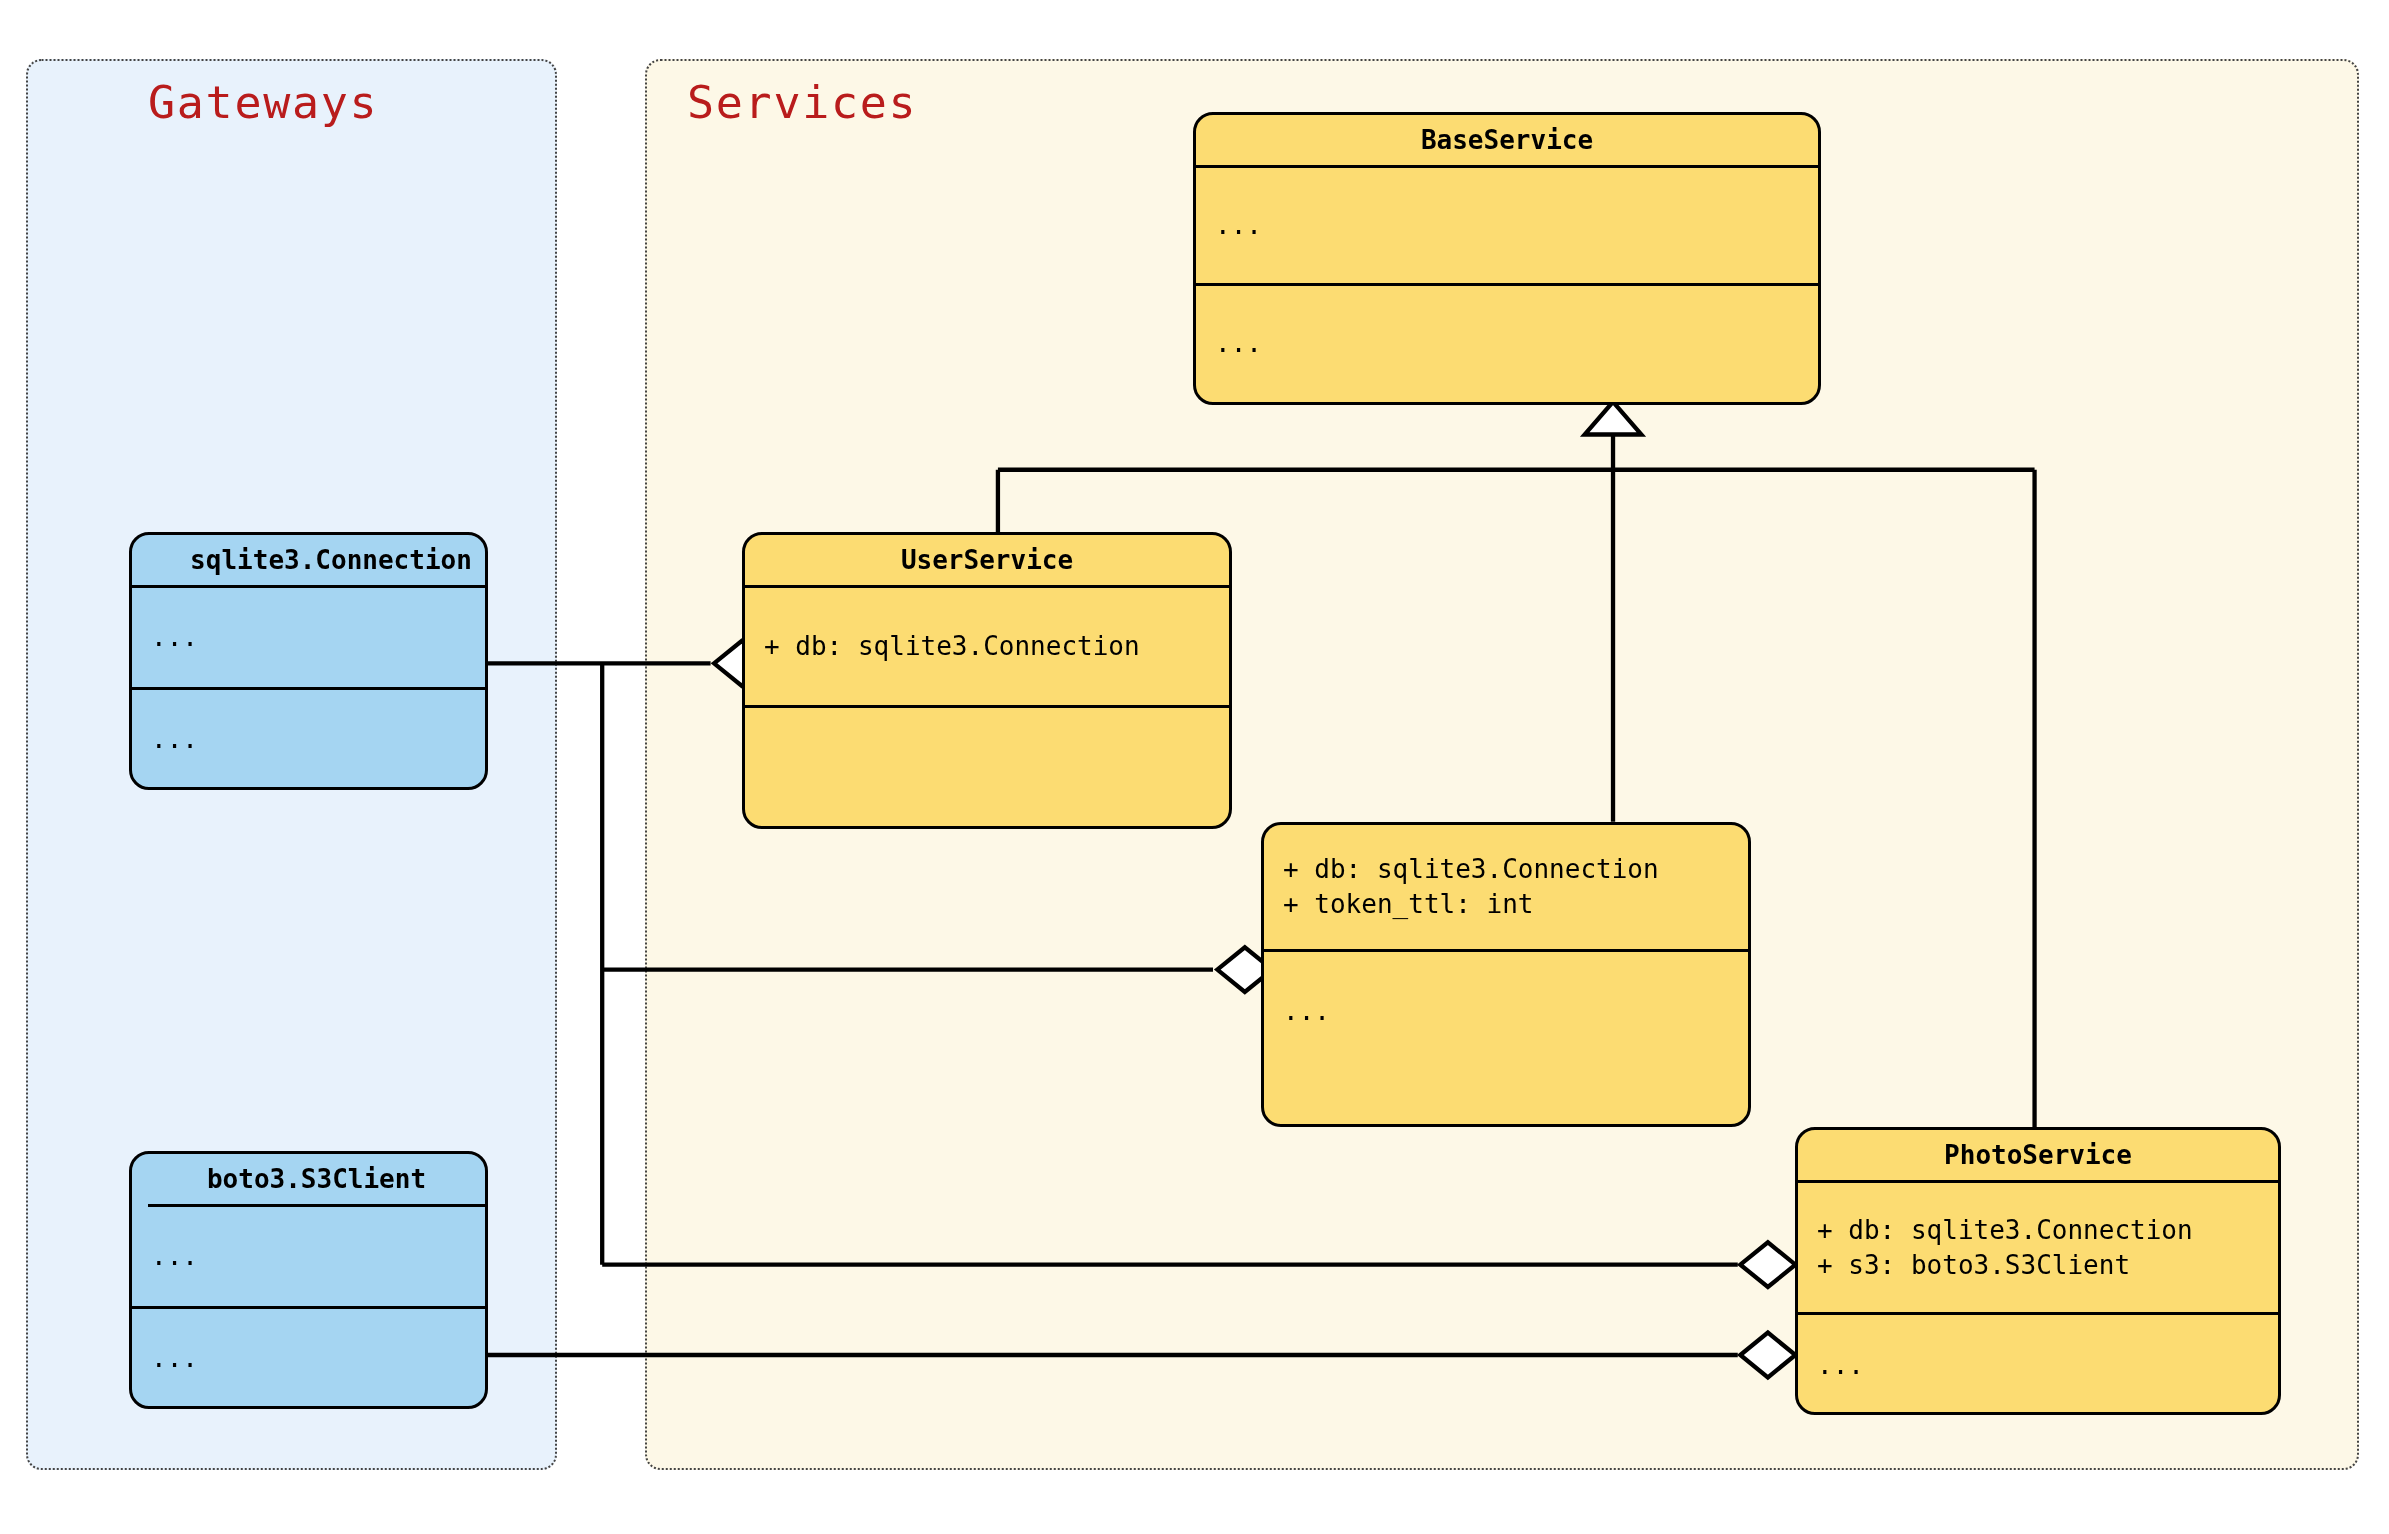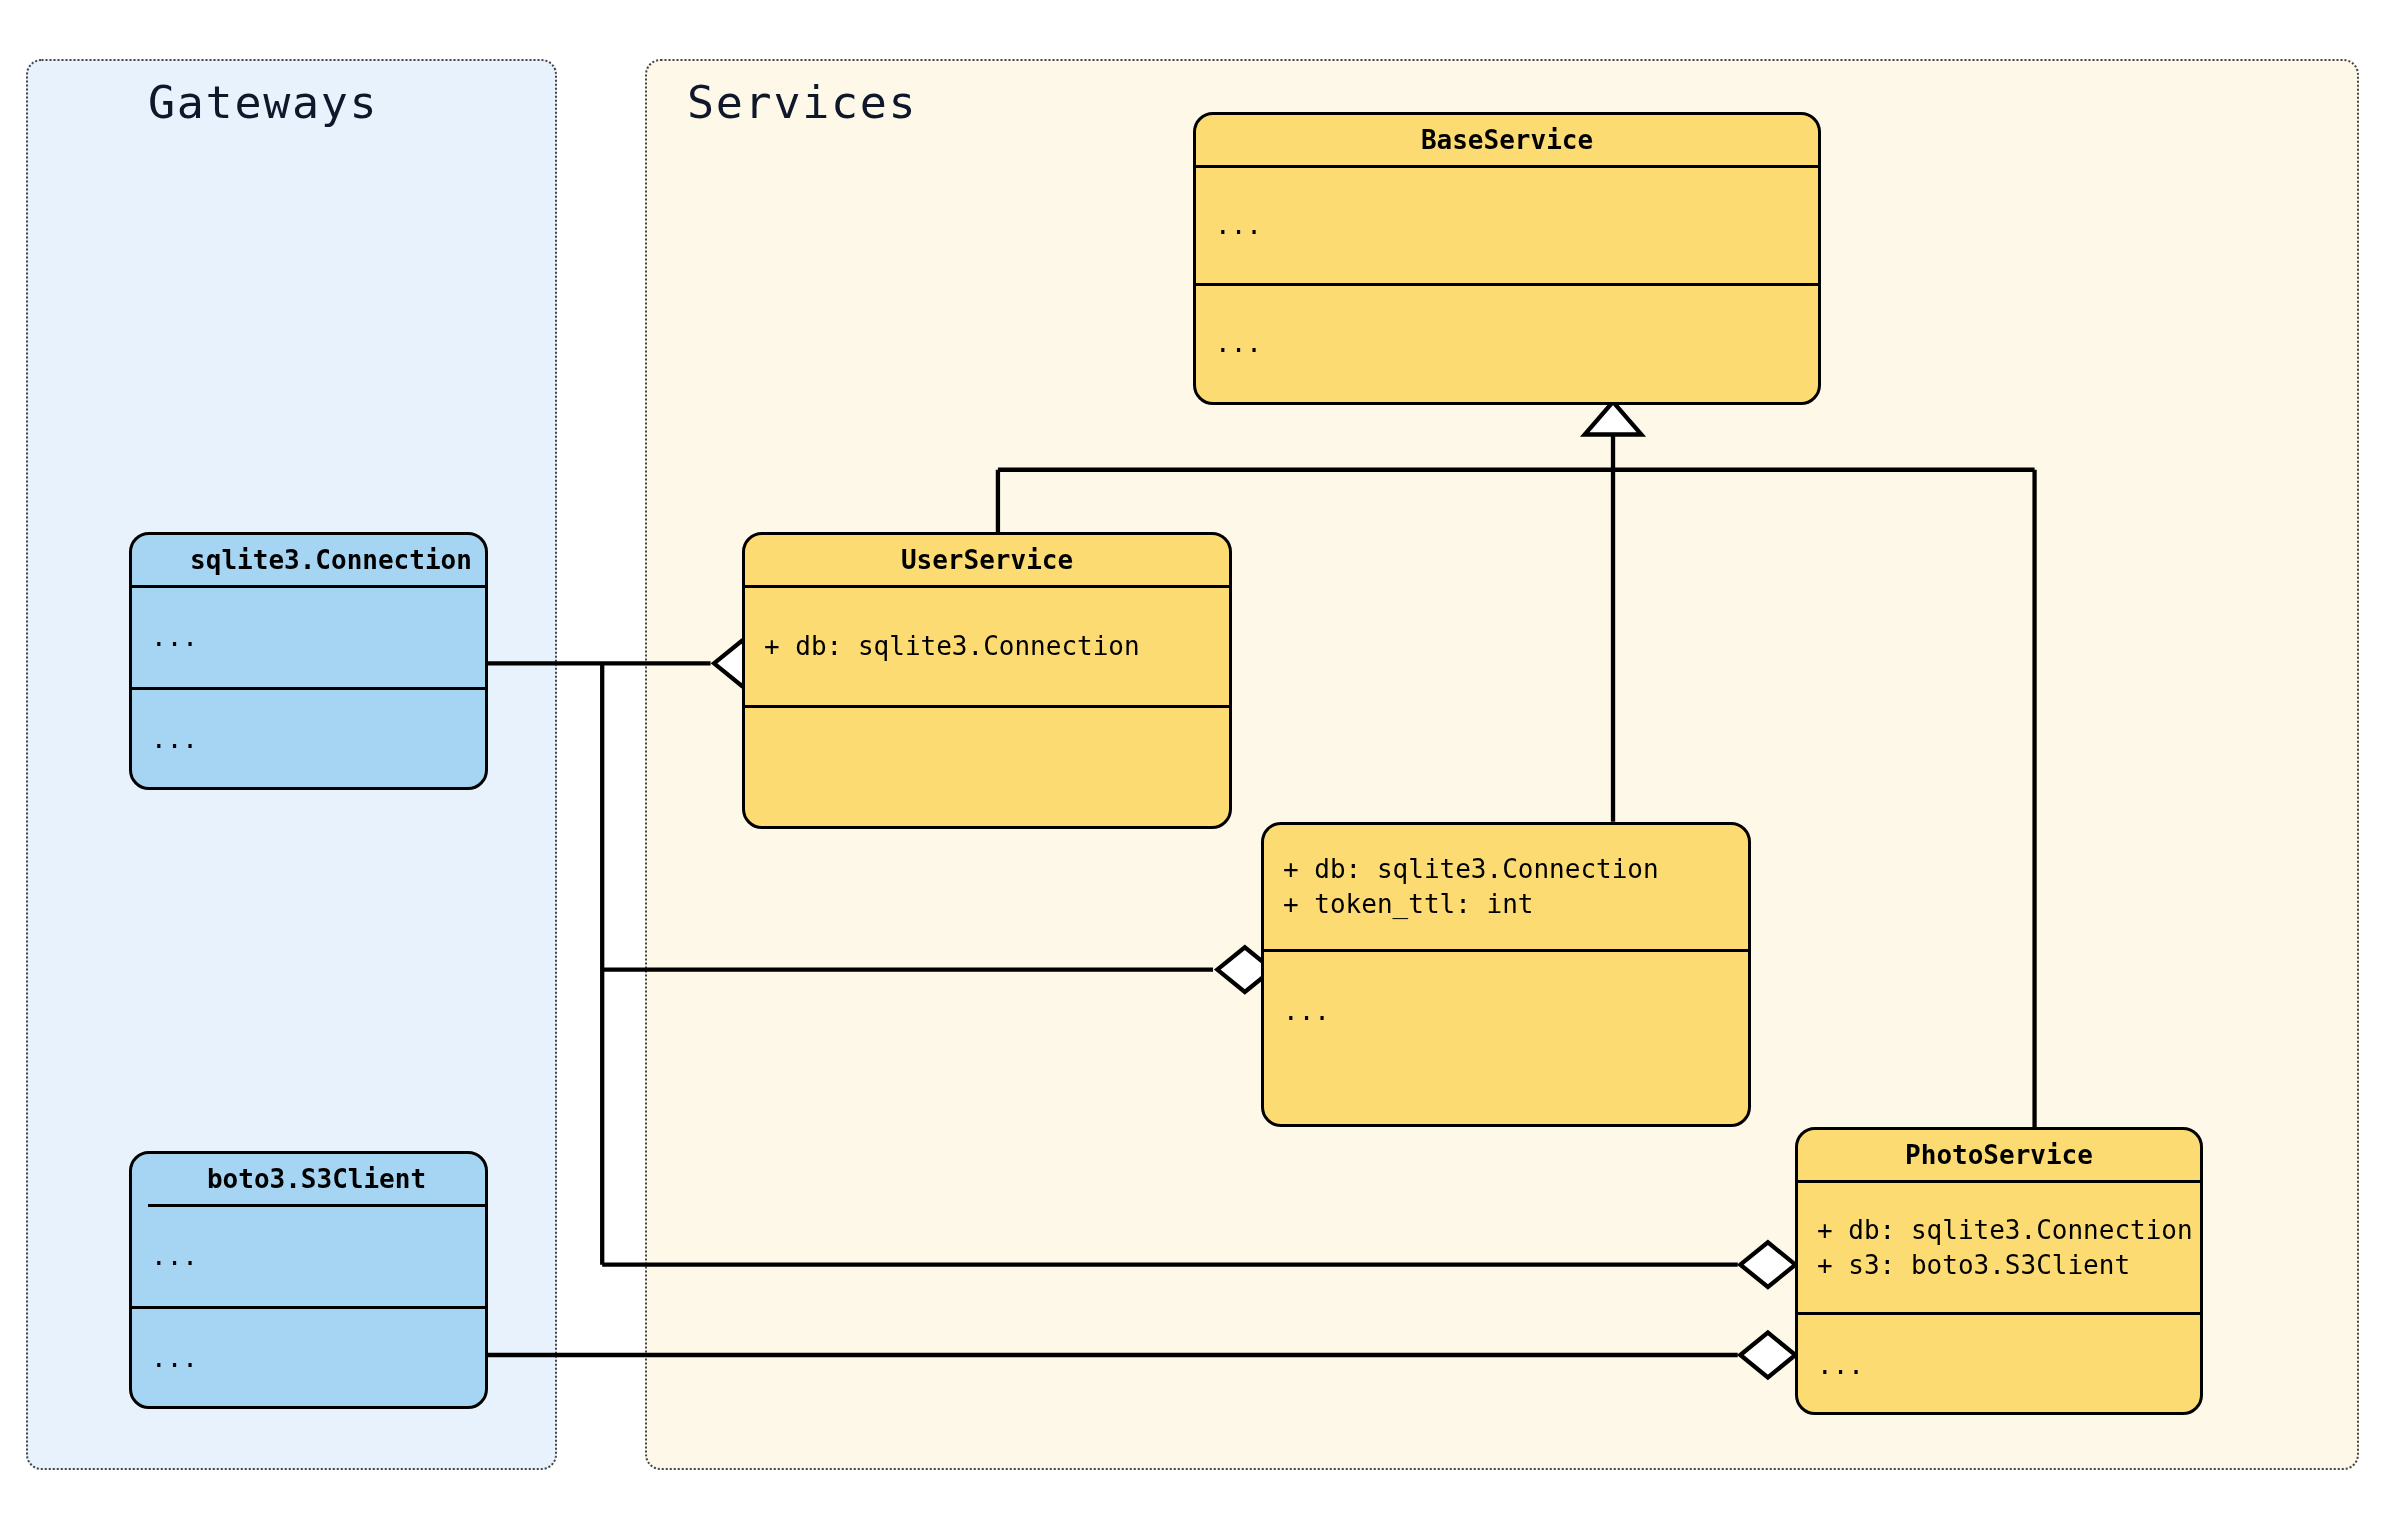--- a/index.html
+++ b/index.html
@@ -18,21 +18,21 @@
   .pkg {
     position: absolute;
     border: 2.6px dotted #444444;
     border-radius: 15.5px;
     box-sizing: border-box;
   }
   .pkg-title {
     position: absolute;
     font-size: 45px;
     font-weight: 400;
-    color: #0f172a;
+    color: #b91c1c;
     letter-spacing: 1.7px;
     white-space: nowrap;
   }
   .umlbox {
     position: absolute;
     box-sizing: border-box;
     border: 3.4px solid #000000;
     border-radius: 20px;
     overflow: hidden;
     z-index: 5;
@@ -138,21 +138,21 @@
   </div>
 
   <div class="umlbox" style="left:1261px; top:822px; width:490px; height:305px; background:#FCDC72;">
     <div class="cmp-body cmp-sep" style="height:127px;">
       <span>+ db: sqlite3.Connection</span>
       <span>+ token_ttl: int</span>
     </div>
     <div class="cmp-body" style="height:118px;">...</div>
   </div>
 
-  <div class="umlbox" style="left:1795px; top:1127px; width:408px; height:288px; background:#FCDC72;">
+  <div class="umlbox" style="left:1795px; top:1127px; width:486px; height:288px; background:#FCDC72;">
     <div class="cmp-title" style="height:53px;">PhotoService</div>
     <div class="cmp-body cmp-sep" style="height:132px;">
       <span>+ db: sqlite3.Connection</span>
       <span>+ s3: boto3.S3Client</span>
     </div>
     <div class="cmp-body" style="height:100px;">...</div>
   </div>
 
 </div>
 

